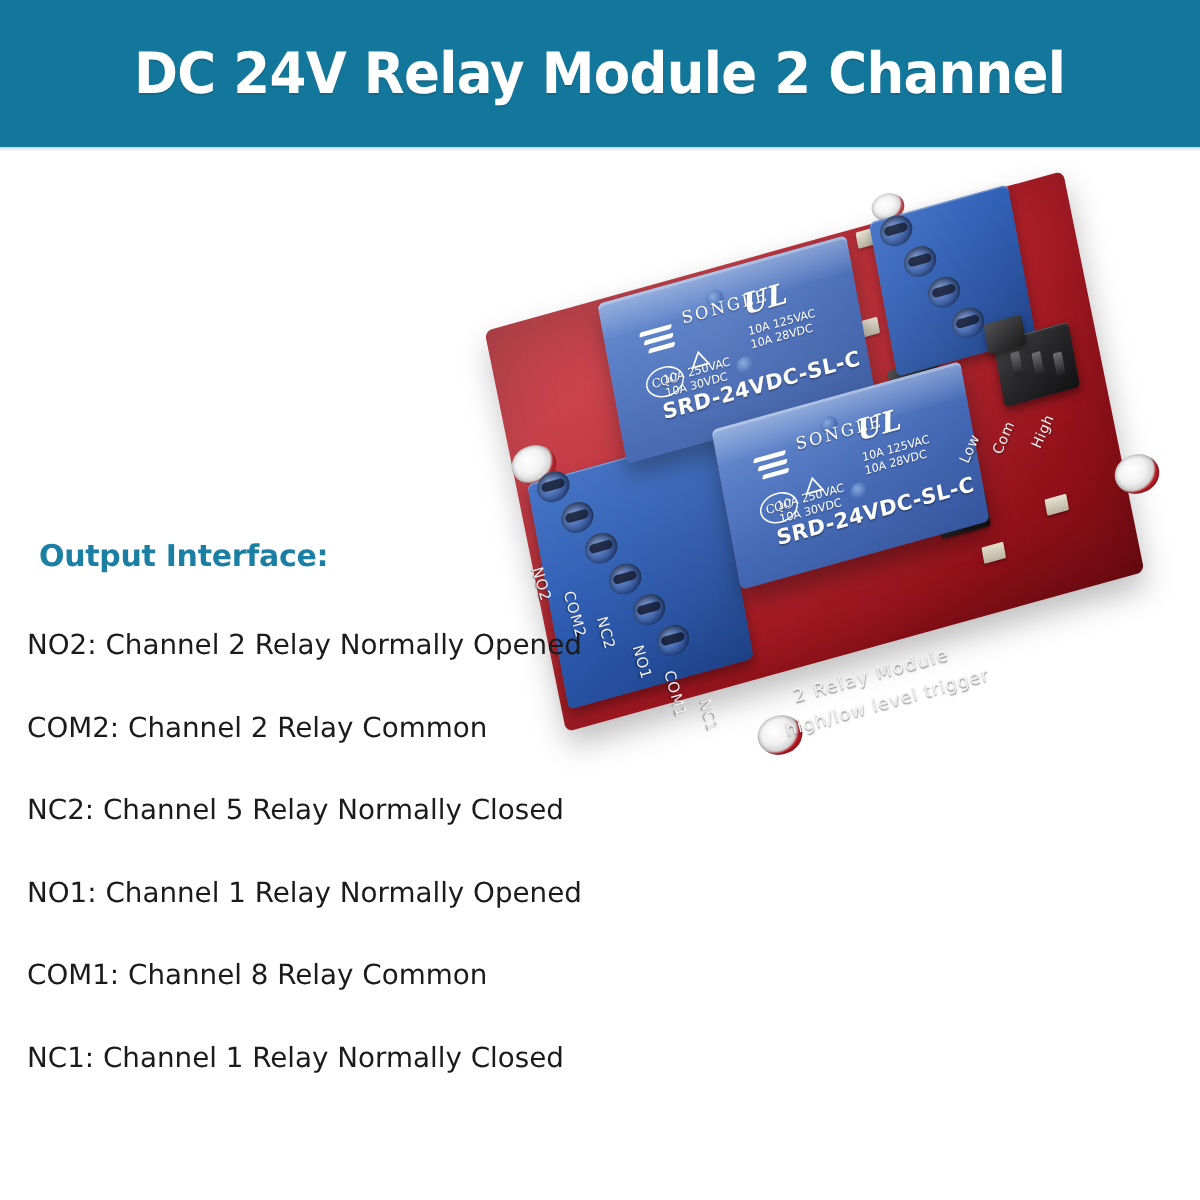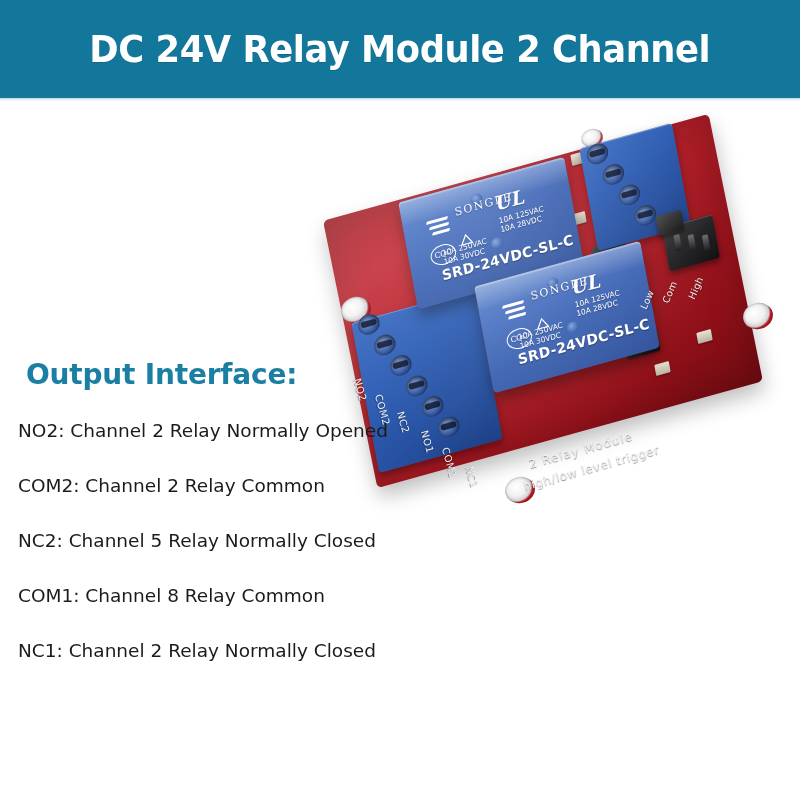--- a/index.html
+++ b/index.html
@@ -45,21 +45,21 @@
     width: 800px; height: 3px;
     background: linear-gradient(to bottom, #bcd9e3 0%, #e8f1f4 60%, #ffffff 100%);
   }
 
   
   #output-interface-heading {
     position: absolute;
     left: 26px; top: 358px;
     font-family: "DejaVu Sans", sans-serif;
     font-weight: bold;
-    font-size: 28px;
+    font-size: 20px;
     color: #1B7FA3;
     letter-spacing: -0.2px;
     white-space: nowrap;
   }
 
   #pin-list {
     position: absolute;
     left: 18px; top: 416px;
     width: 430px;
     list-style: none;
@@ -509,22 +509,26 @@
     </li>
     <li>
       <span class="pin-code">COM2:</span>
       <span class="pin-desc">Channel 2 Relay Common</span>
     </li>
     <li>
       <span class="pin-code">NC2:</span>
       <span class="pin-desc">Channel 5 Relay Normally Closed</span>
     </li>
     <li>
+      <span class="pin-code">NO1:</span>
+      <span class="pin-desc">Channel 1 Relay Normally Opened</span>
+    </li>
+    <li>
       <span class="pin-code">COM1:</span>
       <span class="pin-desc">Channel 8 Relay Common</span>
     </li>
     <li>
       <span class="pin-code">NC1:</span>
-      <span class="pin-desc">Channel 2 Relay Normally Closed</span>
+      <span class="pin-desc">Channel 1 Relay Normally Closed</span>
     </li>
   </ul>
 
 </div>
 
 </body></html>

